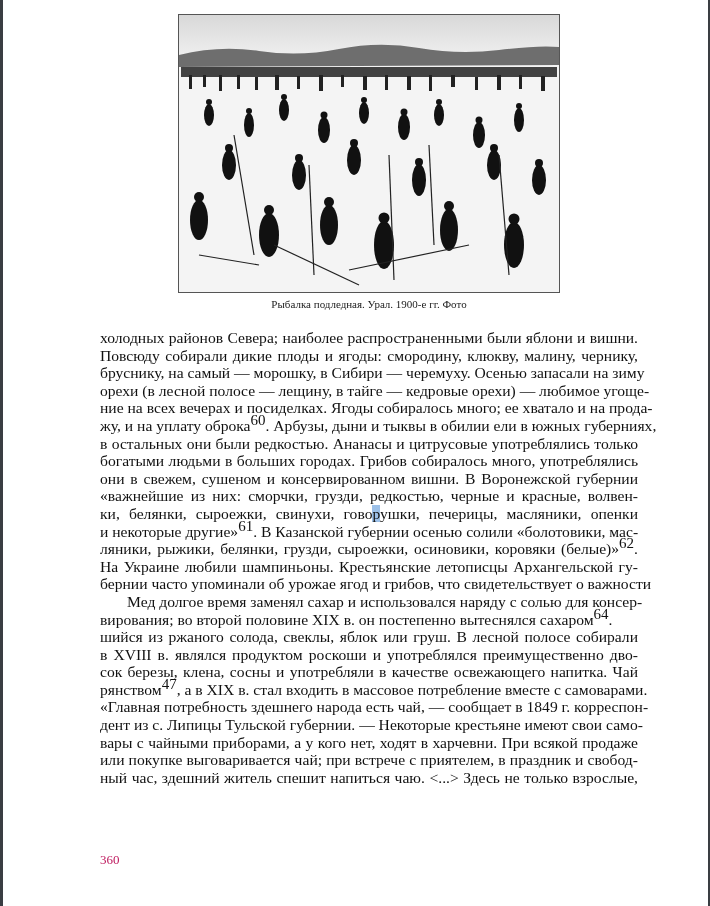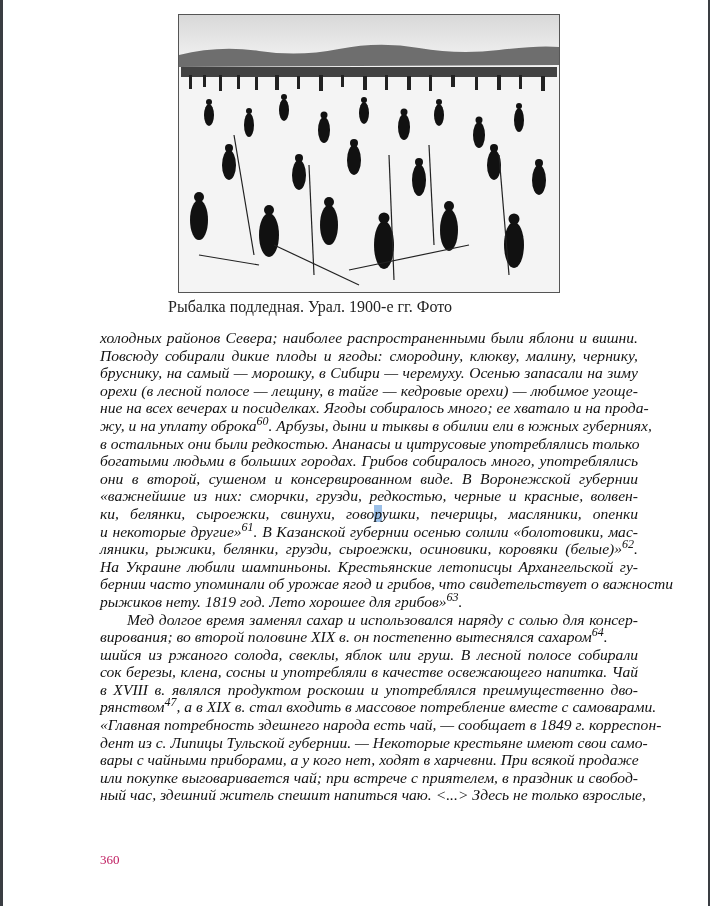--- a/index.html
+++ b/index.html
@@ -12,35 +12,35 @@
   .edge-left { position: absolute; left: 0; top: 0; width: 3px; height: 906px; background: #3a3d42; }
   .edge-right { position: absolute; right: 0; top: 0; width: 2px; height: 906px; background: #3a3d42; }
 
   .photo {
     position: absolute; left: 178px; top: 14px; width: 380px; height: 277px;
     border: 1px solid #555; background: #f2f2f2; overflow: hidden;
   }
   .photo svg { display: block; width: 100%; height: 100%; }
 
   .caption {
-    position: absolute; left: 168px; top: 298px; width: 382px;
-    font-size: 16px; color: #222;
+    position: absolute; left: 178px; top: 298px; width: 382px;
+    text-align: center; font-size: 11px; color: #222;
   }
 
   .body-text {
     position: absolute; left: 100px; top: 329px; width: 538px;
     font-size: 15.6px; line-height: 17.6px; color: #111;
   }
   .line {
     display: block; white-space: nowrap; text-align: justify; text-align-last: justify;
-    height: 17.6px; overflow: visible; font-style: italic;
+    height: 17.6px; overflow: visible;
   }
   .line.last { text-align-last: left; }
   .line.indent { text-indent: 27px; }
-  sup { font-size: 12px; line-height: 0; vertical-align: 6px; }
+  sup { font-size: 15px; line-height: 0; vertical-align: 6px; }
   .cursor-hl { background: #9cc0e8; }
 
   .page-number {
     position: absolute; left: 100px; top: 852px; font-size: 13px; color: #be185d;
   }
 </style>
 </head>
 <body>
 
 <div class="edge-left"></div>
@@ -143,33 +143,32 @@
 
 <div class="body-text" id="body-text">
     <span class="line"><span>холодных районов Севера; наиболее распространенными были яблони и вишни.</span></span>
     <span class="line"><span>Повсюду собирали дикие плоды и ягоды: смородину, клюкву, малину, чернику,</span></span>
     <span class="line"><span>бруснику, на самый — морошку, в Сибири — черемуху. Осенью запасали на зиму</span></span>
     <span class="line"><span>орехи (в лесной полосе — лещину, в тайге — кедровые орехи) — любимое угоще-</span></span>
     <span class="line"><span>ние на всех вечерах и посиделках. Ягоды собиралось много; ее хватало и на прода-</span></span>
     <span class="line"><span>жу, и на уплату оброка</span><sup>60</sup><span>. Арбузы, дыни и тыквы в обилии ели в южных губерниях,</span></span>
     <span class="line"><span>в остальных они были редкостью. Ананасы и цитрусовые употреблялись только</span></span>
     <span class="line"><span>богатыми людьми в больших городах. Грибов собиралось много, употреблялись</span></span>
-    <span class="line"><span>они в второй, сушеном и консервированном виде. В Воронежской губернии</span></span>
+    <span class="line"><span>они в свежем, сушеном и консервированном вишни. В Воронежской губернии</span></span>
     <span class="line"><span>«важнейшие из них: сморчки, грузди, редкостью, черные и красные, волвен-</span></span>
     <span class="line"><span>ки, белянки, сыроежки, свинухи, гово</span><span class="cursor-hl">р</span><span>ушки, печерицы, масляники, опенки</span></span>
     <span class="line"><span>и некоторые другие»</span><sup>61</sup><span>. В Казанской губернии осенью солили «болотовики, мас-</span></span>
     <span class="line"><span>ляники, рыжики, белянки, грузди, сыроежки, осиновики, коровяки (белые)»</span><sup>62</sup><span>.</span></span>
     <span class="line"><span>На Украине любили шампиньоны. Крестьянские летописцы Архангельской гу-</span></span>
     <span class="line"><span>бернии часто упоминали об урожае ягод и грибов, что свидетельствует о важности</span></span>
-    <span class="line last"><span>рыжиков нету. 1819 год. Лето хорошее для грибов»</span><sup>63</sup><span>.</span></span>
     <span class="line indent"><span>Мед долгое время заменял сахар и использовался наряду с солью для консер-</span></span>
     <span class="line last"><span>вирования; во второй половине XIX в. он постепенно вытеснялся сахаром</span><sup>64</sup><span>.</span></span>
     <span class="line"><span>шийся из ржаного солода, свеклы, яблок или груш. В лесной полосе собирали</span></span>
+    <span class="line"><span>в XVIII в. являлся продуктом роскоши и употреблялся преимущественно дво-</span></span>
     <span class="line"><span>сок березы, клена, сосны и употребляли в качестве освежающего напитка. Чай</span></span>
-    <span class="line"><span>в XVIII в. являлся продуктом роскоши и употреблялся преимущественно дво-</span></span>
     <span class="line"><span>рянством</span><sup>47</sup><span>, а в XIX в. стал входить в массовое потребление вместе с самоварами.</span></span>
     <span class="line"><span>«Главная потребность здешнего народа есть чай, — сообщает в 1849 г. корреспон-</span></span>
     <span class="line"><span>дент из с. Липицы Тульской губернии. — Некоторые крестьяне имеют свои само-</span></span>
     <span class="line"><span>вары с чайными приборами, а у кого нет, ходят в харчевни. При всякой продаже</span></span>
     <span class="line"><span>или покупке выговаривается чай; при встрече с приятелем, в праздник и свобод-</span></span>
     <span class="line"><span>ный час, здешний житель спешит напиться чаю. &lt;...&gt; Здесь не только взрослые,</span></span>
   </div>
 
 <div class="page-number">360</div>
 

